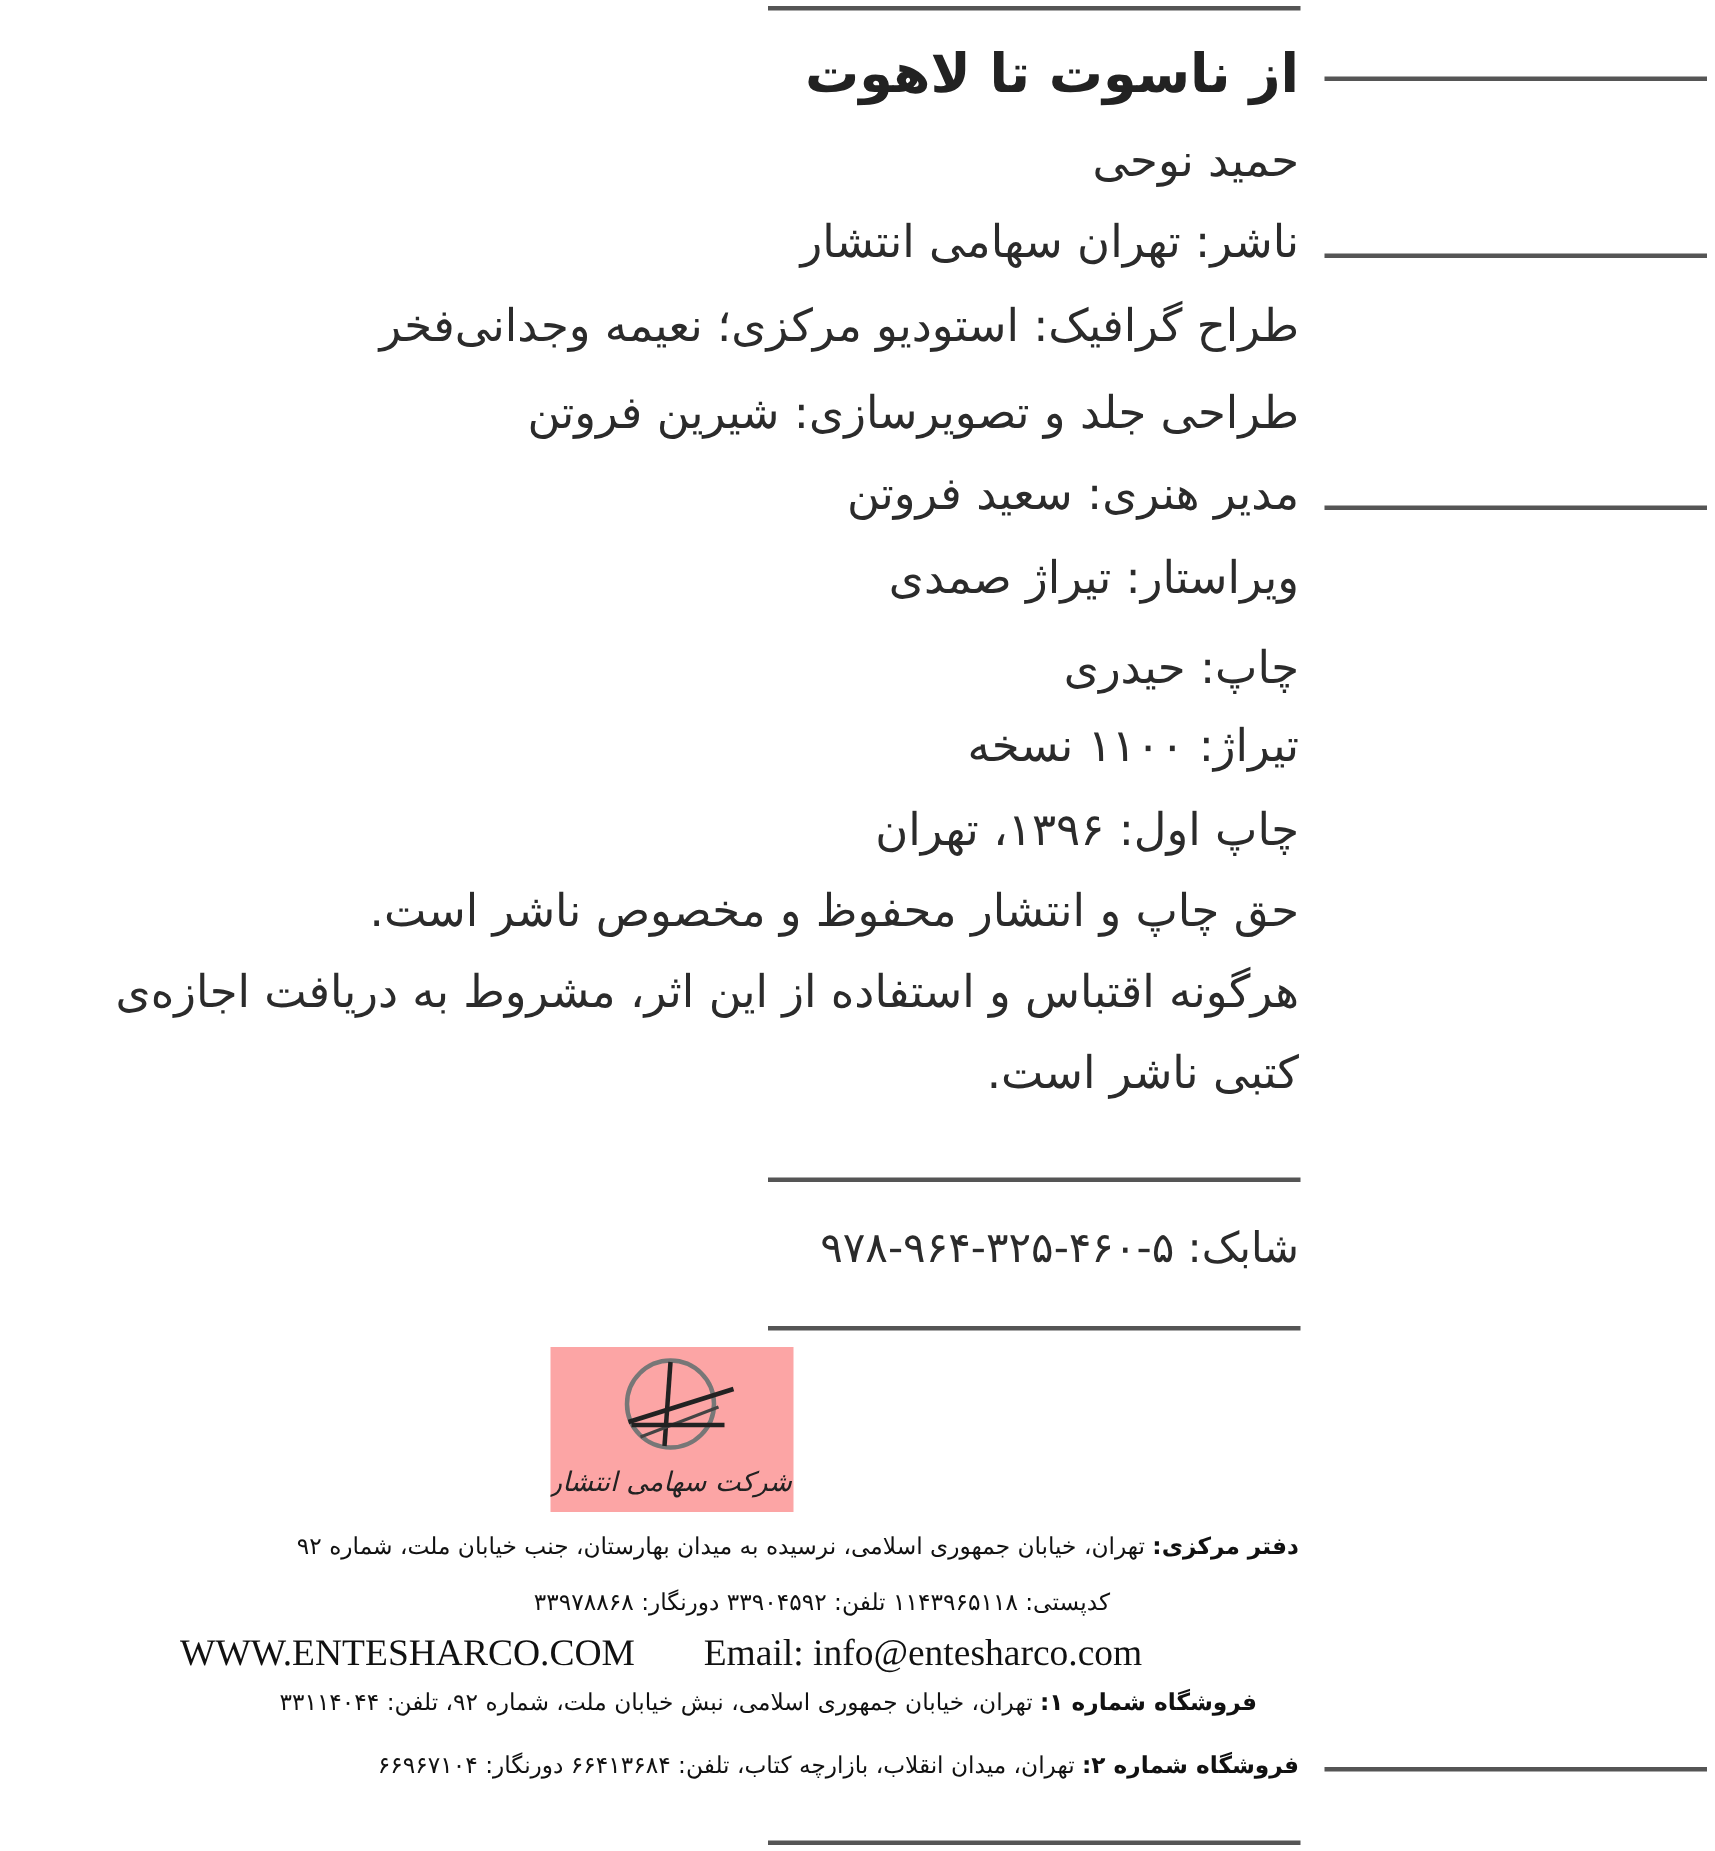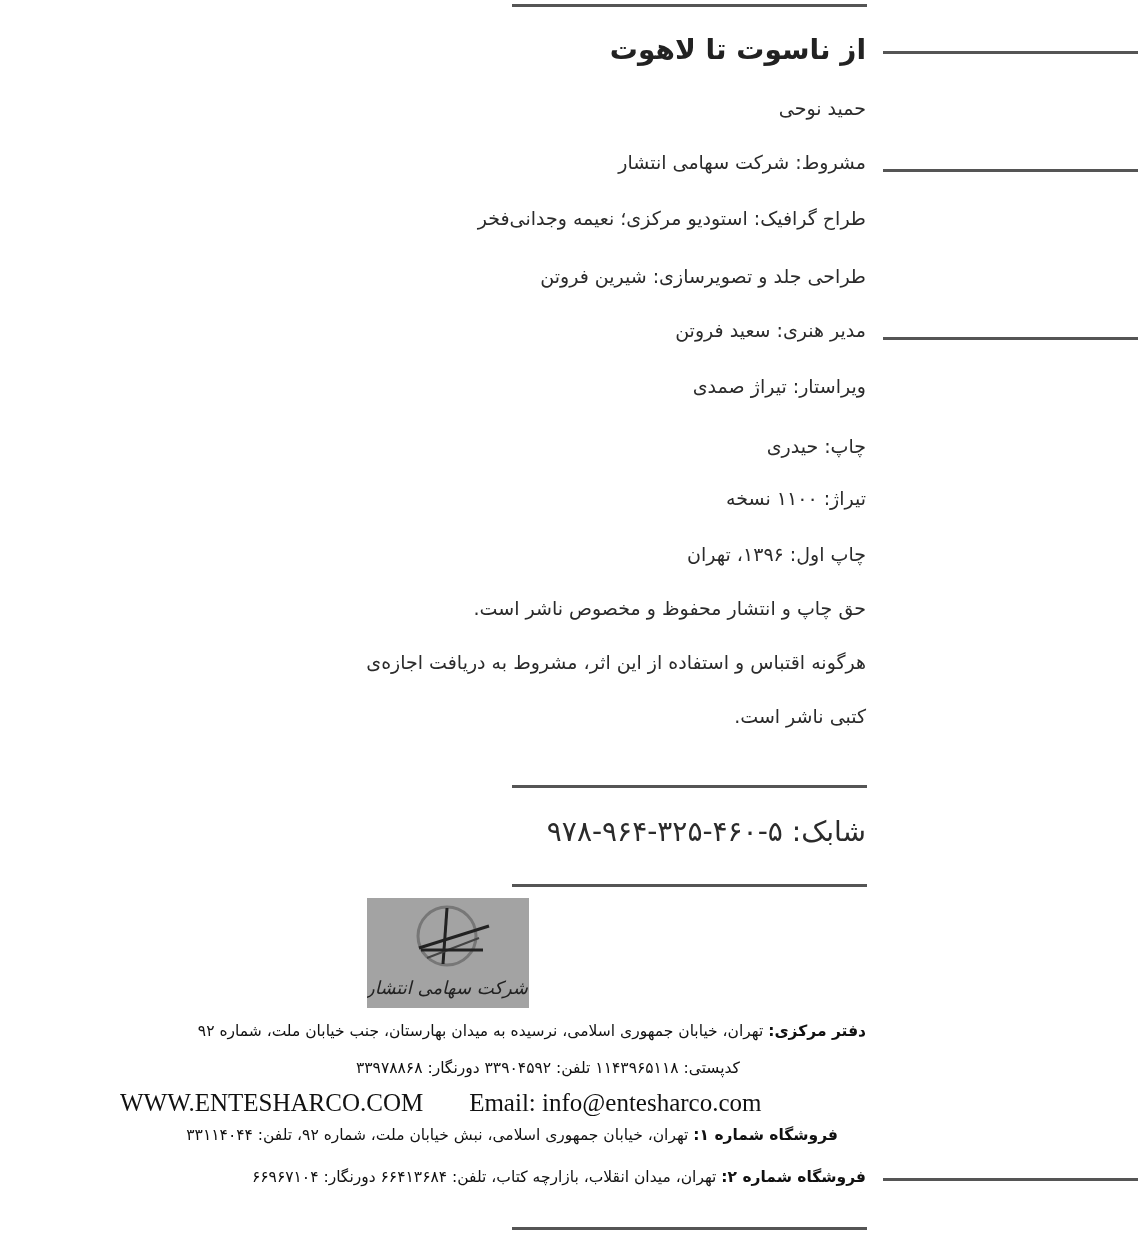--- a/index.html
+++ b/index.html
@@ -19,40 +19,40 @@
       position: absolute;
       height: 3px;
       background: #555555;
     }
     .line {
       position: absolute;
       right: 277px;
       direction: rtl;
       text-align: right;
       white-space: nowrap;
-      font-size: 19px;
+      font-size: 30px;
       line-height: 40px;
       color: #2b2b2b;
     }
     .title {
       font-weight: bold;
-      font-size: 28px;
+      font-size: 36px;
       color: #222;
     }
     .isbn {
       font-size: 28px;
       letter-spacing: 1px;
     }
     .logo {
       position: absolute;
       left: 367px;
       top: 898px;
       width: 162px;
       height: 110px;
-      background: #a3a3a3;
+      background: #fca5a5;
     }
     .addr {
       position: absolute;
       direction: rtl;
       white-space: nowrap;
       font-family: "DejaVu Sans", sans-serif;
       font-size: 15.5px;
       line-height: 22px;
       color: #111;
     }
@@ -71,21 +71,21 @@
 <div class="rule" style="left:883px; top:51px; width:255px;"></div>
 <div class="rule" style="left:883px; top:169px; width:255px;"></div>
 <div class="rule" style="left:883px; top:337px; width:255px;"></div>
 <div class="rule" style="left:512px; top:785px; width:355px;"></div>
 <div class="rule" style="left:512px; top:884px; width:355px;"></div>
 <div class="rule" style="left:883px; top:1178px; width:255px;"></div>
 <div class="rule" style="left:512px; top:1227px; width:355px;"></div>
 
 <div class="line title" style="top:30px;">از ناسوت تا لاهوت</div>
 <div class="line" style="top:88px;">حمید نوحی</div>
-<div class="line" style="top:142px;">مشروط: شرکت سهامی انتشار</div>
+<div class="line" style="top:142px;">ناشر: تهران سهامی انتشار</div>
 <div class="line" style="top:198px;">طراح گرافیک: استودیو مرکزی؛ نعیمه وجدانی‌فخر</div>
 <div class="line" style="top:256px;margin-left:28px;">طراحی جلد و تصویرسازی: شیرین فروتن</div>
 <div class="line" style="top:310px;">مدیر هنری: سعید فروتن</div>
 <div class="line" style="top:366px;">ویراستار: تیراژ صمدی</div>
 <div class="line" style="top:426px;">چاپ: حیدری</div>
 <div class="line" style="top:478px;">تیراژ: ۱۱۰۰ نسخه</div>
 <div class="line" style="top:534px;">چاپ اول: ۱۳۹۶، تهران</div>
 <div class="line" style="top:588px;">حق چاپ و انتشار محفوظ و مخصوص ناشر است.</div>
 <div class="line" style="top:642px;">هرگونه اقتباس و استفاده از این اثر، مشروط به دریافت اجازه‌ی</div>
 <div class="line" style="top:696px;">کتبی ناشر است.</div>

